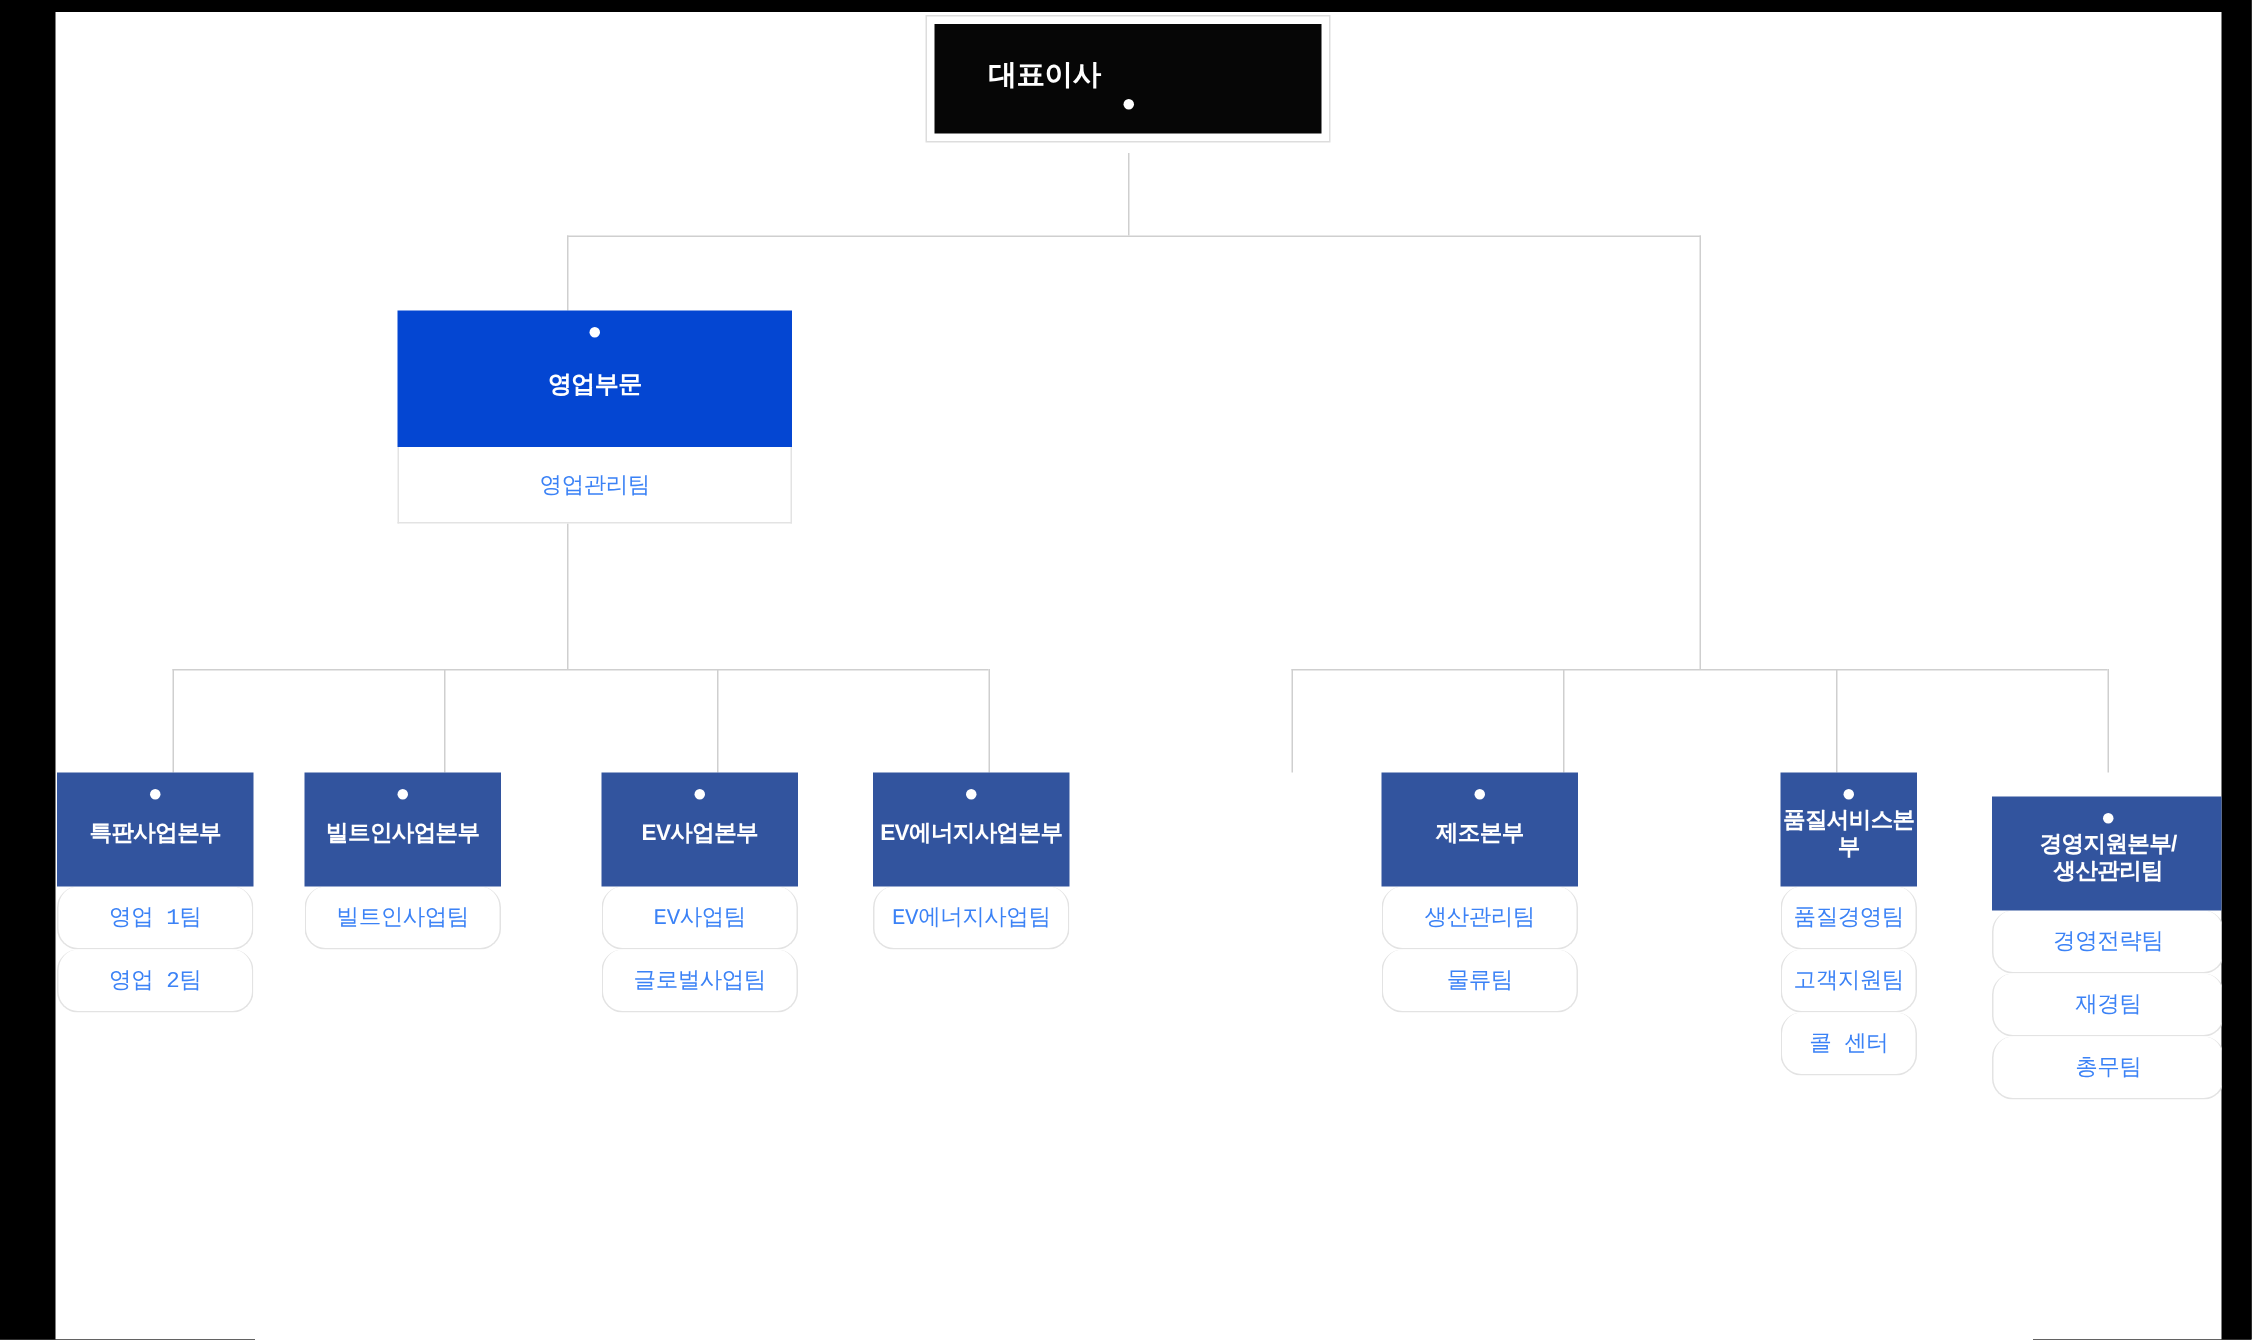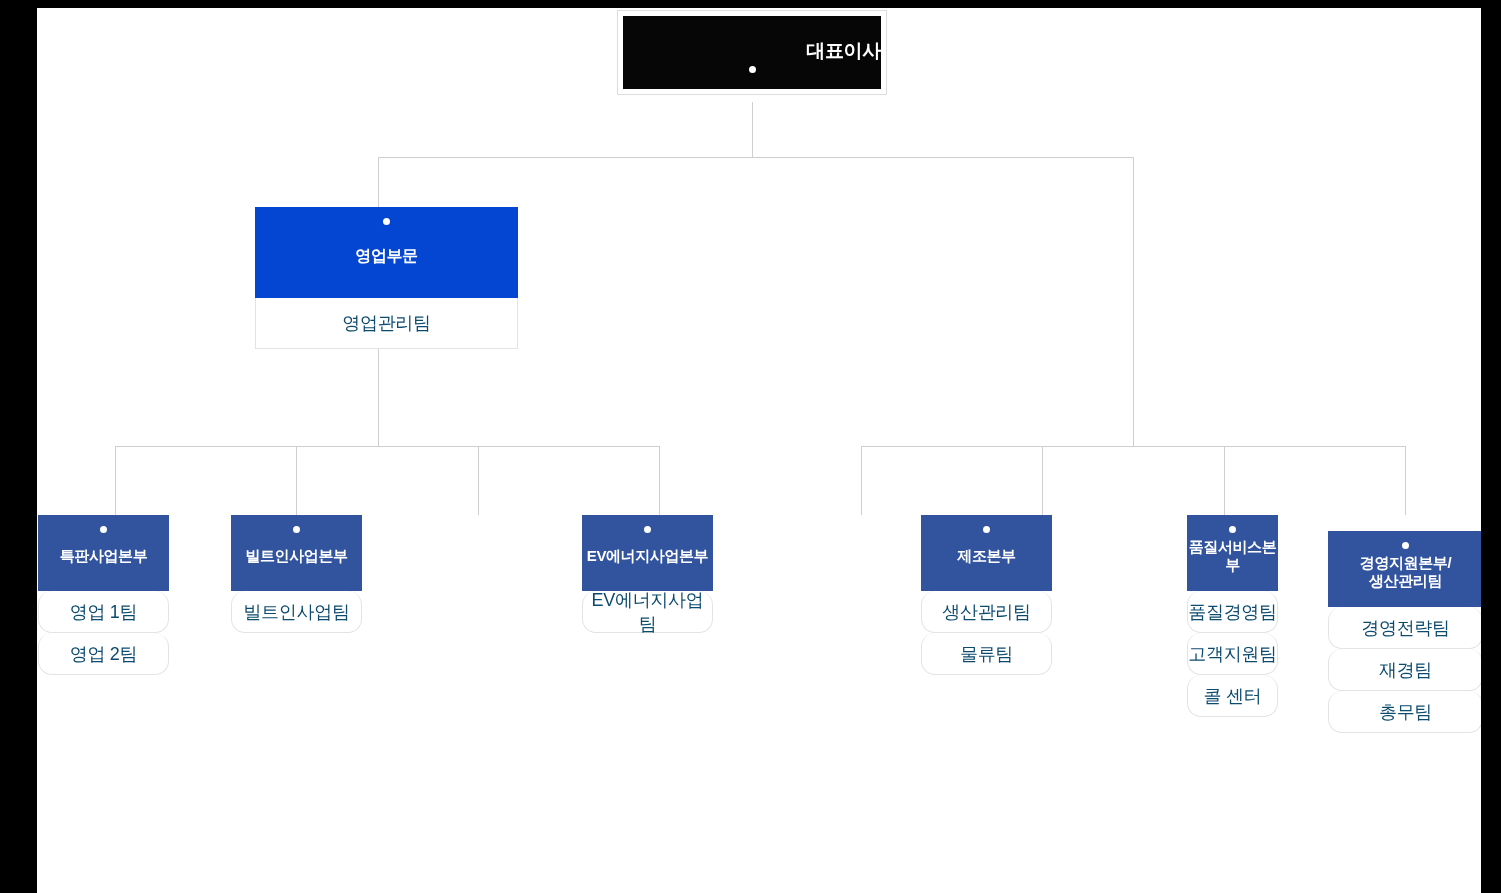--- a/index.html
+++ b/index.html
@@ -51,21 +51,21 @@
   }
   #root-box {
     background: #060606;
     height: 73px;
     position: relative;
   }
   #root-box .ttl {
     color: #ffffff;
     font-size: 19px;
     font-weight: bold;
-    text-align: right;
+    text-align: left;
     line-height: 1;
     padding-top: 25px;
     letter-spacing: -0.3px;
     margin-left: 36px;
   }
   .dot {
     position: absolute;
     width: 7px;
     height: 7px;
     border-radius: 50%;
@@ -89,27 +89,28 @@
     align-items: center;
     justify-content: center;
   }
   .unit .head .dot { top: 11px; }
 
   .unit .teams { }
   .unit .team {
     background: #ffffff;
     border: 1px solid #e3e3e3;
     border-top: none;
-    color: #0c4a6e;
-    font-size: 18px;
+    color: #3b82f6;
+    font-size: 15px;
     text-align: center;
     letter-spacing: -0.3px;
     display: flex;
     align-items: center;
     justify-content: center;
+    font-family: Liberation Mono, monospace;
   }
 
   
   .unit.division { width: 263px; }
   .unit.division .head {
     background: #0446d2;
     height: 91px;
     font-size: 16px;
     padding-top: 8px;
   }
@@ -162,51 +163,61 @@
     <div class="ln v" style="left:1187px; top:438px; height:69px;"></div>
     <div class="ln v" style="left:1368px; top:438px; height:69px;"></div>
 
     <div id="root-wrap">
       <div id="root-box">
         <div class="ttl">대표이사</div>
         <span class="dot"></span>
       </div>
     </div>
 
-    <div class="unit division" style="left:218px; top:199px;border-radius:24px;">
+    <div class="unit division" style="left:228px; top:199px;border-radius:24px;">
       <div class="head">
         <span class="dot"></span>
         <span>영업부문</span>
       </div>
       <div class="teams">
         <div class="team">영업관리팀</div>
       </div>
     </div>
 
     <div class="unit dept" style="left:1px; top:507px;">
       <div class="head">
         <span class="dot"></span>
         <span>특판사업본부</span>
       </div>
       <div class="teams">
         <div class="team">영업 1팀</div>
         <div class="team">영업 2팀</div>
       </div>
     </div>
 
-    <div class="unit dept" style="left:194px; top:507px;">
+    <div class="unit dept" style="left:166px; top:507px;">
       <div class="head">
         <span class="dot"></span>
         <span>빌트인사업본부</span>
       </div>
       <div class="teams">
         <div class="team">빌트인사업팀</div>
       </div>
     </div>
 
+    <div class="unit dept" style="left:364px; top:507px;">
+      <div class="head">
+        <span class="dot"></span>
+        <span>EV사업본부</span>
+      </div>
+      <div class="teams">
+        <div class="team">EV사업팀</div>
+        <div class="team">글로벌사업팀</div>
+      </div>
+    </div>
 
     <div class="unit dept" style="left:545px; top:507px;">
       <div class="head">
         <span class="dot"></span>
         <span>EV에너지사업본부</span>
       </div>
       <div class="teams">
         <div class="team">EV에너지사업팀</div>
       </div>
     </div>

